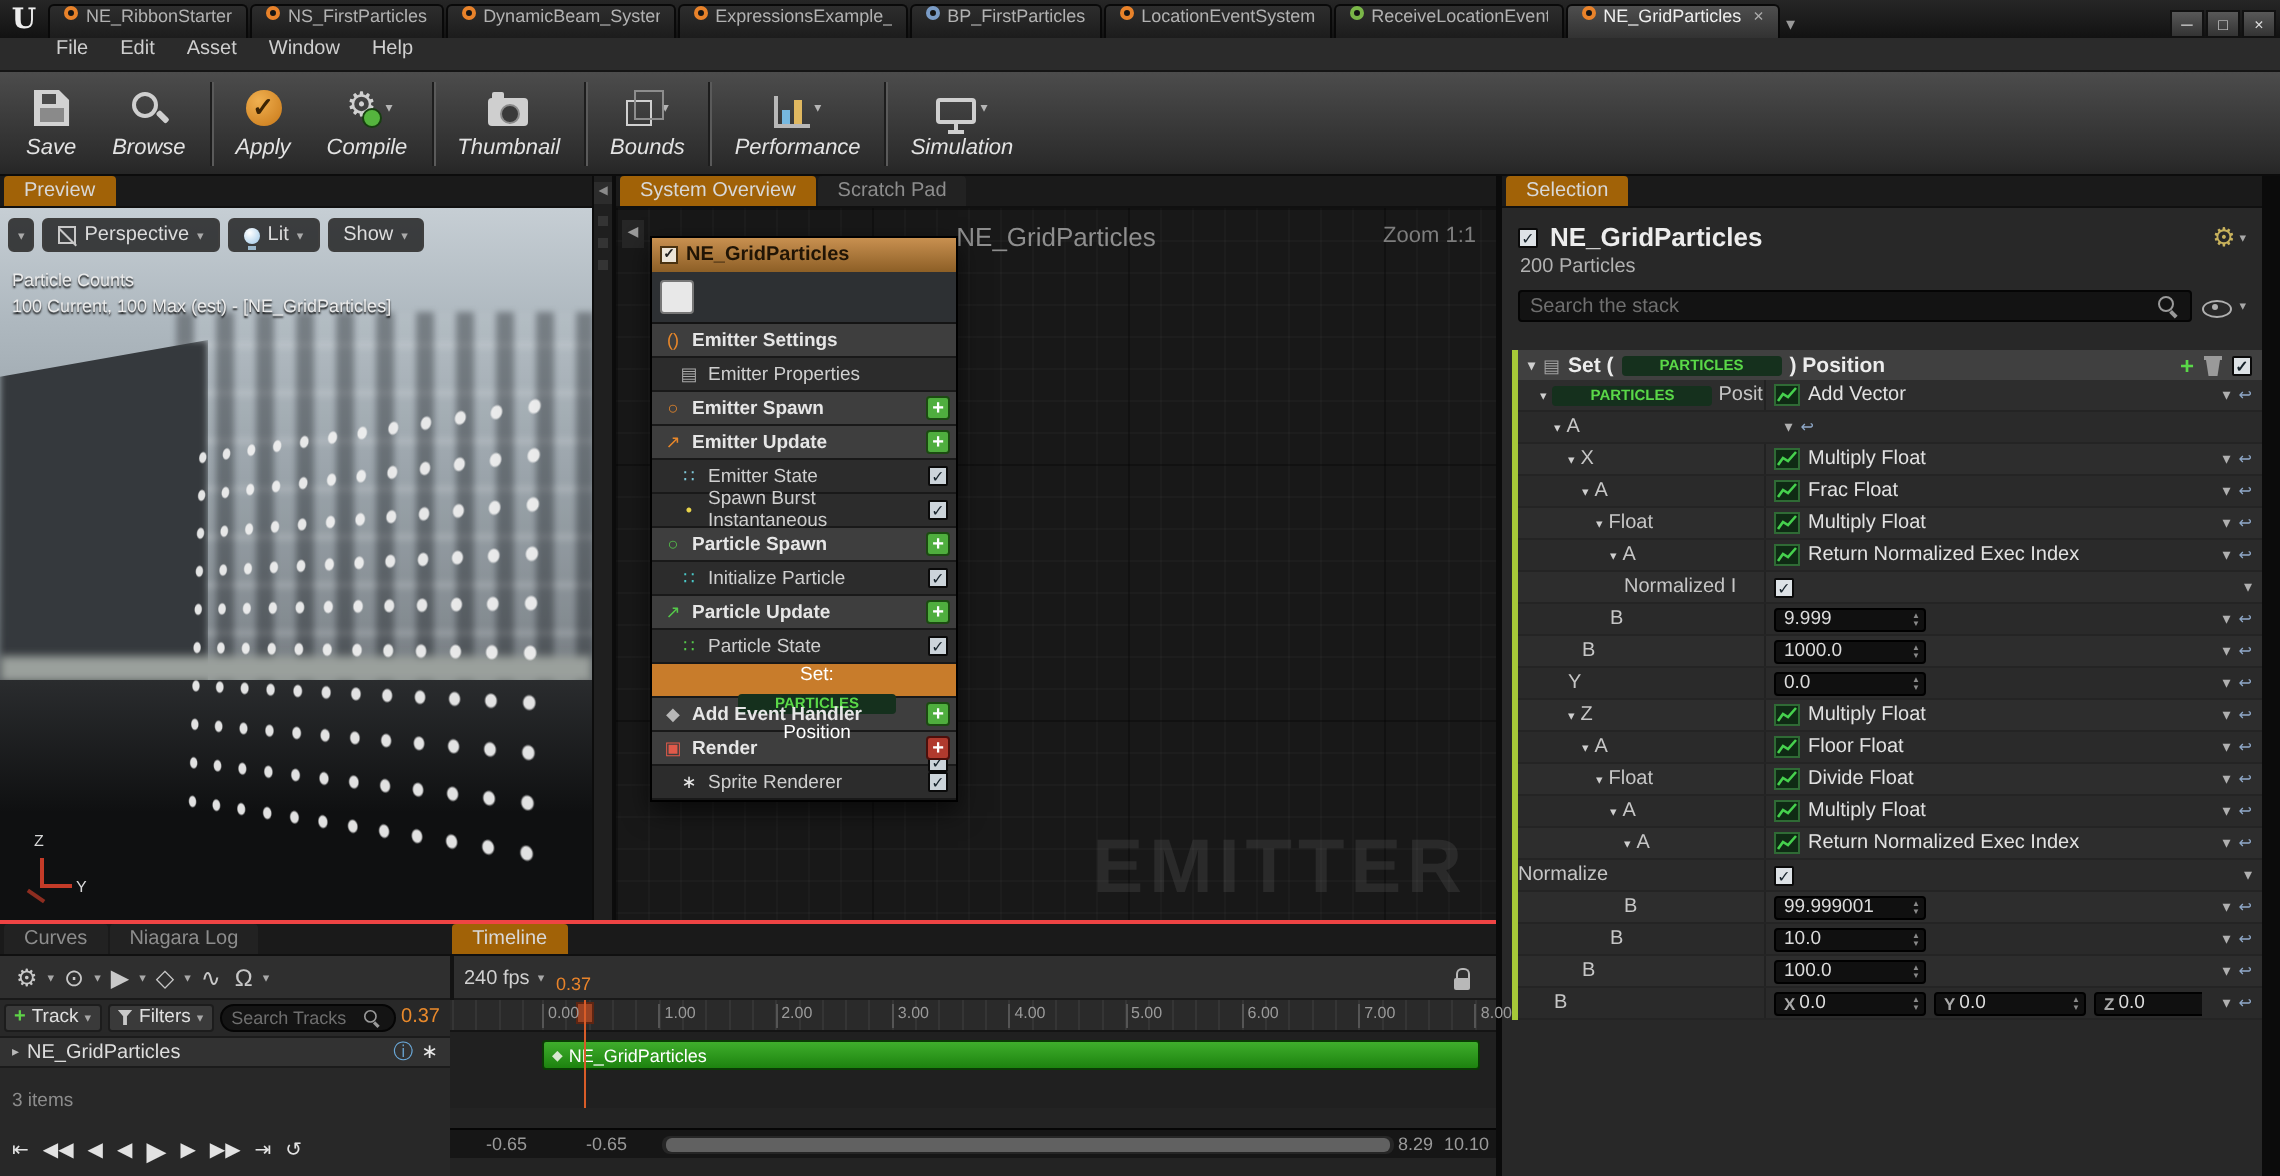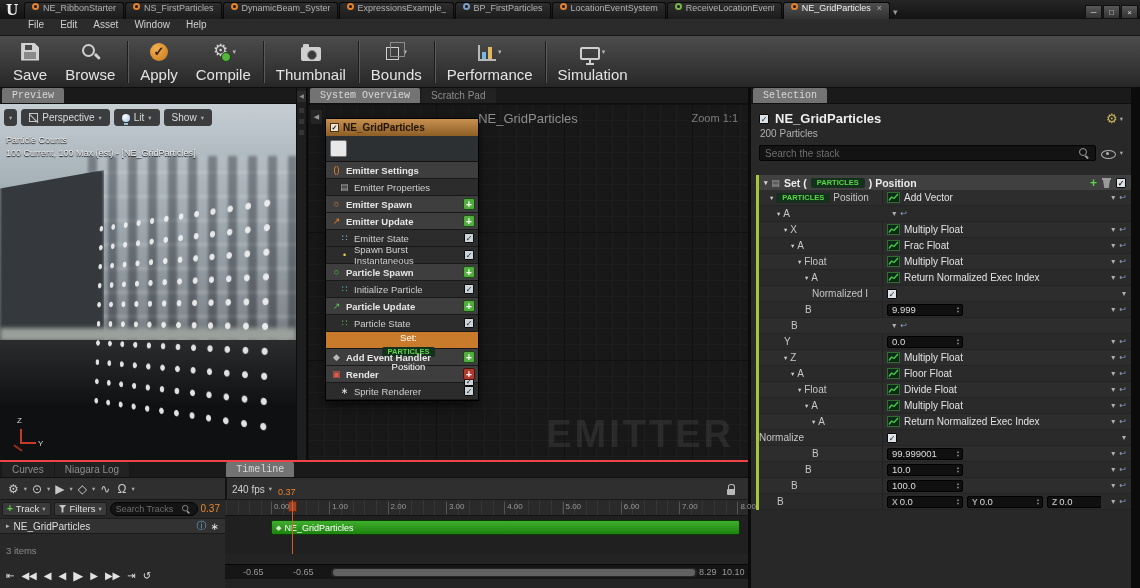--- a/index.html
+++ b/index.html
@@ -20,21 +20,21 @@
 .winb{width:17px;height:14px;background:linear-gradient(#585858,#333);border:1px solid #111;color:#ddd;font-size:8px;display:flex;align-items:center;justify-content:center;}
 
 
 #menubar{position:absolute;left:0;top:19px;width:1140px;height:17px;background:#2b2b2b;border-bottom:1px solid #151515;display:flex;align-items:flex-start;padding-left:20px;}
 .mitem{font-size:10px;color:#cfcfcf;padding:0 8px;}
 
 
 #toolbar{position:absolute;left:0;top:36px;width:1140px;height:52px;background:linear-gradient(#4c4c4c,#2d2d2d 85%,#262626);display:flex;align-items:center;padding-left:4px;border-bottom:1px solid #0c0c0c;}
 .tbtn{display:flex;flex-direction:column;align-items:center;justify-content:center;gap:3px;padding:2px 9px;height:48px;}
 .tbiw{display:flex;align-items:center;gap:2px;height:22px;}
-.tlb{font-size:15px;color:#e3e3e3;}
+.tlb{font-size:11px;color:#e3e3e3;font-style:italic;}
 .tcaret{font-size:7px;color:#b5b5b5;}
 .tsep{width:1px;height:42px;background:#1d1d1d;box-shadow:1px 0 0 #5a5a5a;margin:0 3px;}
 .tbicon{position:relative;display:inline-block;width:20px;height:20px;}
 .save-icon{width:18px;height:18px;background:#d2d2d2;clip-path:polygon(0 0,72% 0,100% 28%,100% 100%,0 100%);}
 .save-icon::before{content:"";position:absolute;left:4px;top:2px;width:7px;height:5px;background:#4a4a4a;}
 .save-icon::after{content:"";position:absolute;left:3px;bottom:2px;width:12px;height:7px;background:#8a8a8a;}
 .browse-icon::before{content:"";position:absolute;left:2px;top:2px;width:9px;height:9px;border:2px solid #cfcfcf;border-radius:50%;}
 .browse-icon::after{content:"";position:absolute;left:14px;top:13px;width:7px;height:2.5px;background:#cfcfcf;transform:rotate(45deg);border-radius:1px;}
 .apply-icon::before{content:"";position:absolute;inset:1px;border-radius:50%;background:radial-gradient(circle at 35% 30%,#f0b050,#c87818);}
 .apply-icon::after{content:"✓";position:absolute;left:0;top:0;width:20px;text-align:center;line-height:20px;color:#3c2404;font-weight:bold;font-size:13px;}
@@ -50,21 +50,21 @@
 .performance-icon::after{content:"";position:absolute;left:8px;bottom:0;width:4px;height:12px;background:#e0b860;}
 .simulation-icon{width:20px;height:13px;margin-top:3px;border:2px solid #cfcfcf;border-radius:2px;}
 .simulation-icon::before{content:"";position:absolute;left:7px;bottom:-5px;width:2px;height:4px;background:#cfcfcf;}
 .simulation-icon::after{content:"";position:absolute;left:4px;bottom:-7px;width:8px;height:2px;background:#cfcfcf;}
 
 
 #workspace{position:absolute;left:0;top:88px;width:1140px;height:500px;background:#0b0b0b;}
 .panel{position:absolute;background:#262626;}
 .tabbar{height:16px;background:#1a1a1a;display:flex;align-items:flex-end;padding-left:2px;border-bottom:1px solid #101010;}
 .ptab{height:15px;padding:0 10px;font-size:10px;color:#8d8d8d;background:#222;display:flex;align-items:center;gap:4px;border-radius:2px 2px 0 0;margin-right:1px;white-space:nowrap;}
-.ptab.active{background:#737373;color:#d8d8d8;font-family:Liberation Mono, monospace;}
+.ptab.active{background:#a16207;color:#d8d8d8;}
 
 
 #preview-panel{left:0;top:0;width:296px;height:372px;}
 #viewport{position:absolute;left:0;top:16px;right:0;bottom:0;overflow:hidden;background:#1a1b1d;}
 .sky{position:absolute;inset:0;background:linear-gradient(#c6ced4 0%,#aeb8bf 16%,#949ea5 38%,#7d858b 58%,#5c6166 72%,#2c2e30 76%,#17181a 100%);}
 .bldg-main{position:absolute;left:88px;top:52px;width:210px;height:186px;background:linear-gradient(#70767c,#474b50);background-image:repeating-linear-gradient(90deg,rgba(18,20,24,.35) 0 9px,rgba(255,255,255,.06) 9px 20px),repeating-linear-gradient(0deg,rgba(235,238,240,.22) 0 3px,rgba(0,0,0,0) 3px 24px);filter:blur(1.6px);}
 .bldg-left{position:absolute;left:0;top:66px;width:104px;height:184px;background:#35393d;clip-path:polygon(0 10%,100% 0,100% 100%,0 100%);filter:blur(1.8px);}
 .walk{position:absolute;left:0;top:224px;width:100%;height:13px;background:#9aa09c;filter:blur(2px);}
 .ground{position:absolute;left:0;top:236px;width:100%;height:120px;background:linear-gradient(#2a2c2e,#0f1011 55%);}
 .dots{position:absolute;left:0;top:85px;width:270px;height:252px;background-image:radial-gradient(circle,#f0f0f0 3px,rgba(255,255,255,0) 4.1px);background-size:23px 25px;transform-origin:100% 50%;transform:perspective(420px) rotateY(-30deg) rotateX(2deg);opacity:.93;z-index:5;}
@@ -103,21 +103,21 @@
 .nrow{height:17px;display:flex;align-items:center;gap:4px;padding-left:5px;border-bottom:1px solid #191919;font-size:9.5px;}
 .nrow.group{background:#3e3e3e;color:#e6e6e6;font-weight:bold;}
 .nrow.module{background:#2c2c2c;color:#cfcfcf;padding-left:13px;}
 .nrow.sel{background:#c87c2b;color:#fff;flex-direction:column;}
 .nico{width:11px;text-align:center;font-size:9px;flex:none;font-weight:normal;}
 .nplus{margin-left:auto;margin-right:3px;width:12px;height:12px;border-radius:2px;color:#fff;font-size:10px;line-height:12px;text-align:center;font-weight:bold;flex:none;}
 .nplus.green{background:#4fae3e;border:1px solid #1c4a12;}
 .nplus.red{background:#b03a2e;border:1px solid #4a100c;}
 .ncheck{margin-left:auto;margin-right:4px;width:10px;height:10px;background:#ccd4da;border:1px solid #0a0a0a;border-radius:1px;color:#16222a;font-size:8px;line-height:9px;text-align:center;flex:none;}
 .ncb{width:9px;height:9px;background:#ece5d8;border:1px solid #4a3210;color:#222;font-size:7px;line-height:8px;text-align:center;flex:none;}
-.pill{background:#15301d;color:#5ad848;font-size:7.5px;font-weight:bold;padding:0 6px;border-radius:2px;line-height:10px;white-space:nowrap;}
+.pill{background:#15301d;color:#5ad848;font-size:7.5px;font-weight:bold;padding:0 19px;border-radius:2px;line-height:10px;white-space:nowrap;}
 
 
 #selection-panel{left:731px;top:0;width:380px;height:500px;background:#282828;margin-left:20px;}
 .sel-head{display:flex;align-items:center;gap:6px;padding:7px 8px 1px 8px;}
 .sel-title{font-size:13px;font-weight:bold;color:#ededed;}
 .gears{margin-left:auto;color:#c8b25c;font-size:13px;display:flex;align-items:center;gap:2px;}
 .sel-sub{padding:1px 0 4px 9px;font-size:10px;color:#b2b2b2;}
 .search-row{display:flex;align-items:center;gap:5px;padding:2px 8px 0 8px;}
 .sbox{flex:1;height:16px;background:#131313;border:1px solid #050505;border-radius:2px;display:flex;align-items:center;padding:0 5px;font-size:10px;color:#6f6f6f;}
 .sbox .ph{flex:1;}
@@ -624,20 +624,29 @@
               </div>
               <div class="sic">
                 <span class="caret">▾</span>
                 <span class="reset">↩</span>
               </div>
             </div>
             <div class="srow">
               <div class="slab" style="padding-left:32px">
                 <span>B</span>
               </div>
+              <div class="sval">
+                <span class="nbox">
+                  <span class="nval">1000.0</span>
+                  <span class="spin">
+                    <span>▲</span>
+                    <span>▼</span>
+                  </span>
+                </span>
+              </div>
               <div class="sic">
                 <span class="caret">▾</span>
                 <span class="reset">↩</span>
               </div>
             </div>
             <div class="srow alt">
               <div class="slab" style="padding-left:25px">
                 <span>Y</span>
               </div>
               <div class="sval">

